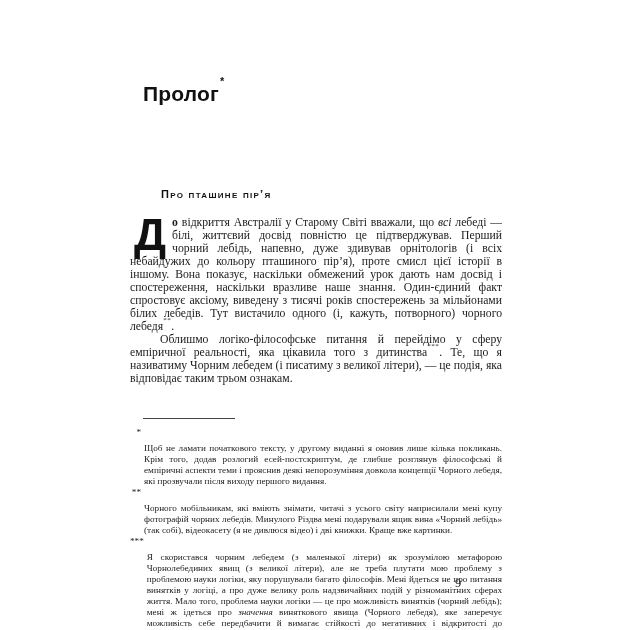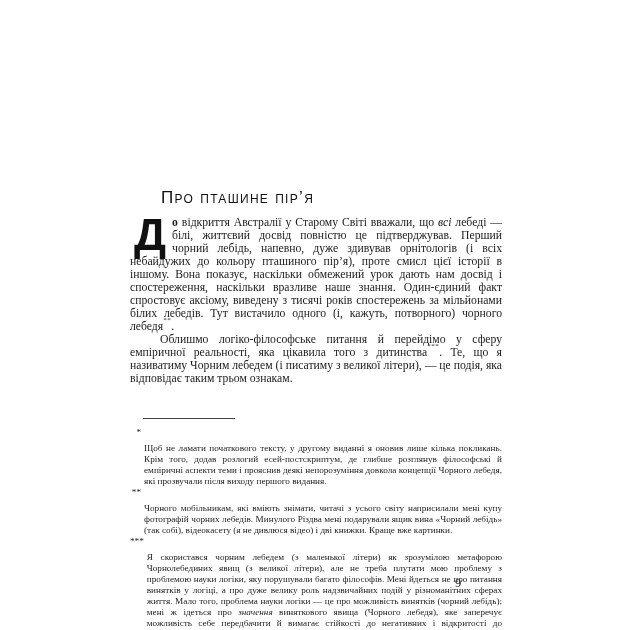--- a/index.html
+++ b/index.html
@@ -8,21 +8,21 @@
     font-family:"Liberation Serif",serif;color:#1b1b1b;
   }
   .title{
     position:absolute;left:143px;top:82px;margin:0;
     font-family:"Liberation Sans",sans-serif;font-weight:700;font-size:21px;
     letter-spacing:.2px;color:#111;
   }
   .title .title-sup{font-size:11px;line-height:0;position:relative;top:-8px;left:1px;}
   .heading{
     position:absolute;left:161px;top:188px;
-    font-family:"Liberation Sans",sans-serif;font-weight:400;font-size:17px;
+    font-family:"Liberation Sans",sans-serif;font-weight:700;font-size:11px;
     font-variant:small-caps;letter-spacing:1.3px;color:#111;text-align:center;
   }
   .body-text{
     position:absolute;left:130px;top:216px;width:372px;
     font-size:11.7px;line-height:13px;text-align:justify;
     hyphens:auto;-webkit-hyphens:auto;
   }
   .para{margin:0;text-align:justify;}
   .para.indent{text-indent:30px;}
   .para.cut{text-align-last:justify;}
@@ -50,20 +50,21 @@
     font-size:12.5px;color:#222;
   }
   i{font-style:italic;}
   b{font-weight:700;}
 </style>
 </head>
 <body>
 
 <div class="page">
 
+  <h1 class="title"><span>Пролог</span><sup class="title-sup">*</sup></h1>
 
   <div class="heading">Про пташине пір’я</div>
 
   <div class="body-text" id="body-text">
       <div class="para"><span class="dropcap">Д</span><b>о </b><span>відкриття Австралії у Старому Світі вважали, що </span><i>всі</i><span> лебеді — білі, життєвий досвід повністю це підтверджував. Перший чорний лебідь, напевно, дуже здивував орнітологів (і всіх небайдужих до кольору пташиного пір’я), проте смисл цієї історії в іншому. Вона показує, наскільки обмежений урок дають нам досвід і спостереження, наскільки вразливе наше знання. Один-єдиний факт спростовує аксіому, виведену з тисячі років спостережень за мільйонами білих лебедів. Тут вистачило одного (і, кажуть, потворного) чорного лебедя</span><sup>**</sup><span>.</span></div>
       <div class="para indent"><span>Облишмо логіко-філософське питання й перейдімо у сферу емпіричної реальності, яка цікавила того з дитинства</span><sup>***</sup><span>. Те, що я називатиму Чорним лебедем (і писатиму з великої літери), — це подія, яка відповідає таким трьом ознакам.</span></div>
     </div>
 
   <div class="footnotes">
     <div class="fn-rule"></div>

